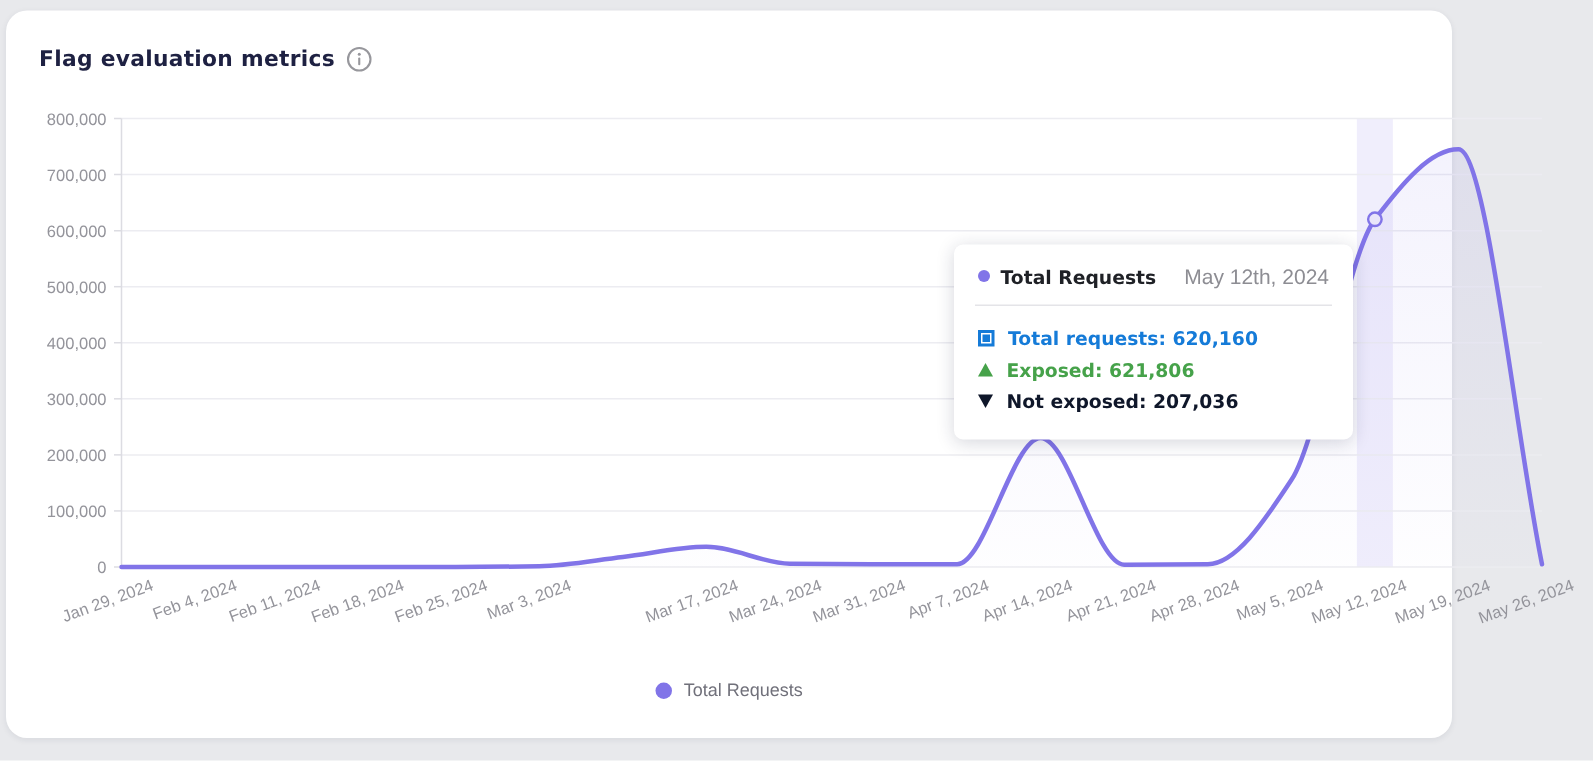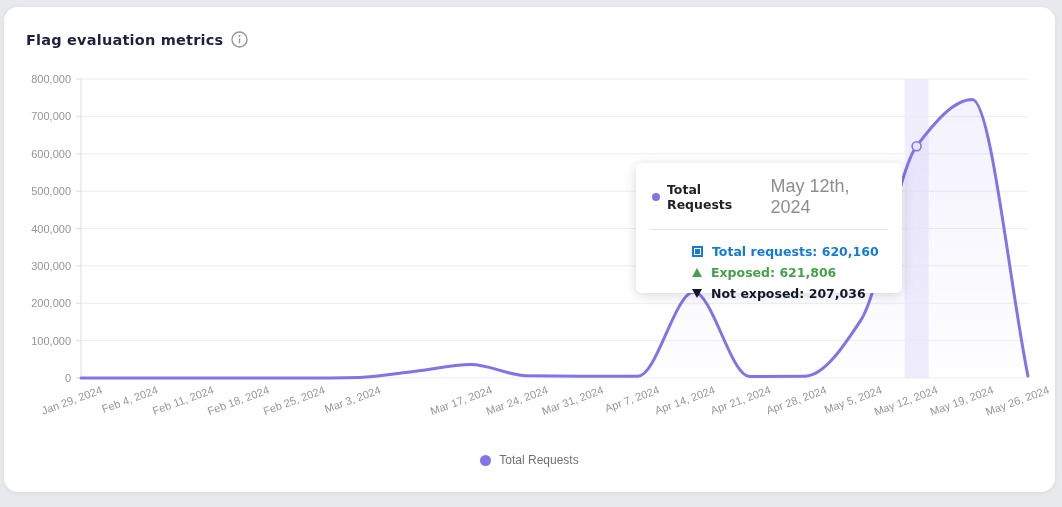--- a/index.html
+++ b/index.html
@@ -14,21 +14,21 @@
       radial-gradient(90px 60px at 1046px 110px, #c9d2d0 0%, rgba(201,210,208,0) 75%),
       radial-gradient(70px 140px at 1060px 300px, #c2cccа 0%, rgba(194,204,202,0) 70%),
       radial-gradient(80px 90px at 1058px 430px, #bcc7c5 0%, rgba(188,199,197,0) 75%),
       radial-gradient(150px 40px at 830px 504px, #c6cfcd 0%, rgba(198,207,205,0) 75%),
       radial-gradient(180px 45px at 1010px 500px, #b9c4c2 0%, rgba(185,196,194,0) 75%),
       radial-gradient(60px 25px at 920px 498px, #ffffff 0%, rgba(255,255,255,0) 70%),
       radial-gradient(40px 30px at 1052px 200px, #ffffff 0%, rgba(255,255,255,0) 70%),
       #e8e9ec;
   }
   .card{
-    position:absolute;left:4px;top:7px;width:1051px;height:485px;
+    position:absolute;left:4px;top:7px;width:964px;height:485px;
     background:#ffffff;border-radius:14px;
     box-shadow:0 1px 4px rgba(30,33,66,0.08);
   }
   .card-header{
     position:absolute;left:22px;top:24px;display:flex;align-items:center;gap:8px;
   }
   .card-title{
     margin:0;font-family:"DejaVu Sans",sans-serif;
     font-size:14.5px;font-weight:700;color:#1e2142;letter-spacing:.2px;
   }
@@ -36,24 +36,24 @@
   .chart-svg{position:absolute;left:0;top:0;width:1051px;height:485px;}
   .tooltip{
     position:absolute;left:632px;top:156px;width:266px;height:130px;
     background:#ffffff;border-radius:6px;box-sizing:border-box;
     box-shadow:0 2px 12px rgba(30,33,66,0.18);
     padding:13px 16px 12px 16px;z-index:5;
   }
   .tt-head{display:flex;align-items:center;gap:7px;}
   .tt-dot{width:8px;height:8px;border-radius:50%;flex:0 0 auto;}
   .tt-series{font-family:"DejaVu Sans",sans-serif;font-size:12.5px;font-weight:700;color:#1f2126;}
-  .tt-date{margin-left:auto;font-size:18px;color:#8d8d93;}
+  .tt-date{margin-left:auto;font-size:14px;color:#8d8d93;}
   .tt-divider{height:1px;background:#e4e4e8;margin:11px -2px 11px -2px;}
   .tt-row{display:flex;align-items:center;gap:9px;height:21px;
-    font-family:"DejaVu Sans",sans-serif;font-size:12.5px;font-weight:700;margin-left:40px;}
+    font-family:"DejaVu Sans",sans-serif;font-size:12.5px;font-weight:700;}
   .ic-square{position:relative;width:11px;height:11px;box-sizing:border-box;
     border:2px solid currentColor;flex:0 0 auto;}
   .ic-square::after{content:"";position:absolute;inset:1px;background:currentColor;}
   .ic-tri-up{width:0;height:0;border-left:5.5px solid transparent;border-right:5.5px solid transparent;
     border-bottom:9px solid currentColor;flex:0 0 auto;}
   .ic-tri-down{width:0;height:0;border-left:5.5px solid transparent;border-right:5.5px solid transparent;
     border-top:9px solid currentColor;flex:0 0 auto;}
   .legend{
     position:absolute;left:0;right:0;top:446px;display:flex;justify-content:center;
     align-items:center;gap:8px;cursor:pointer;

